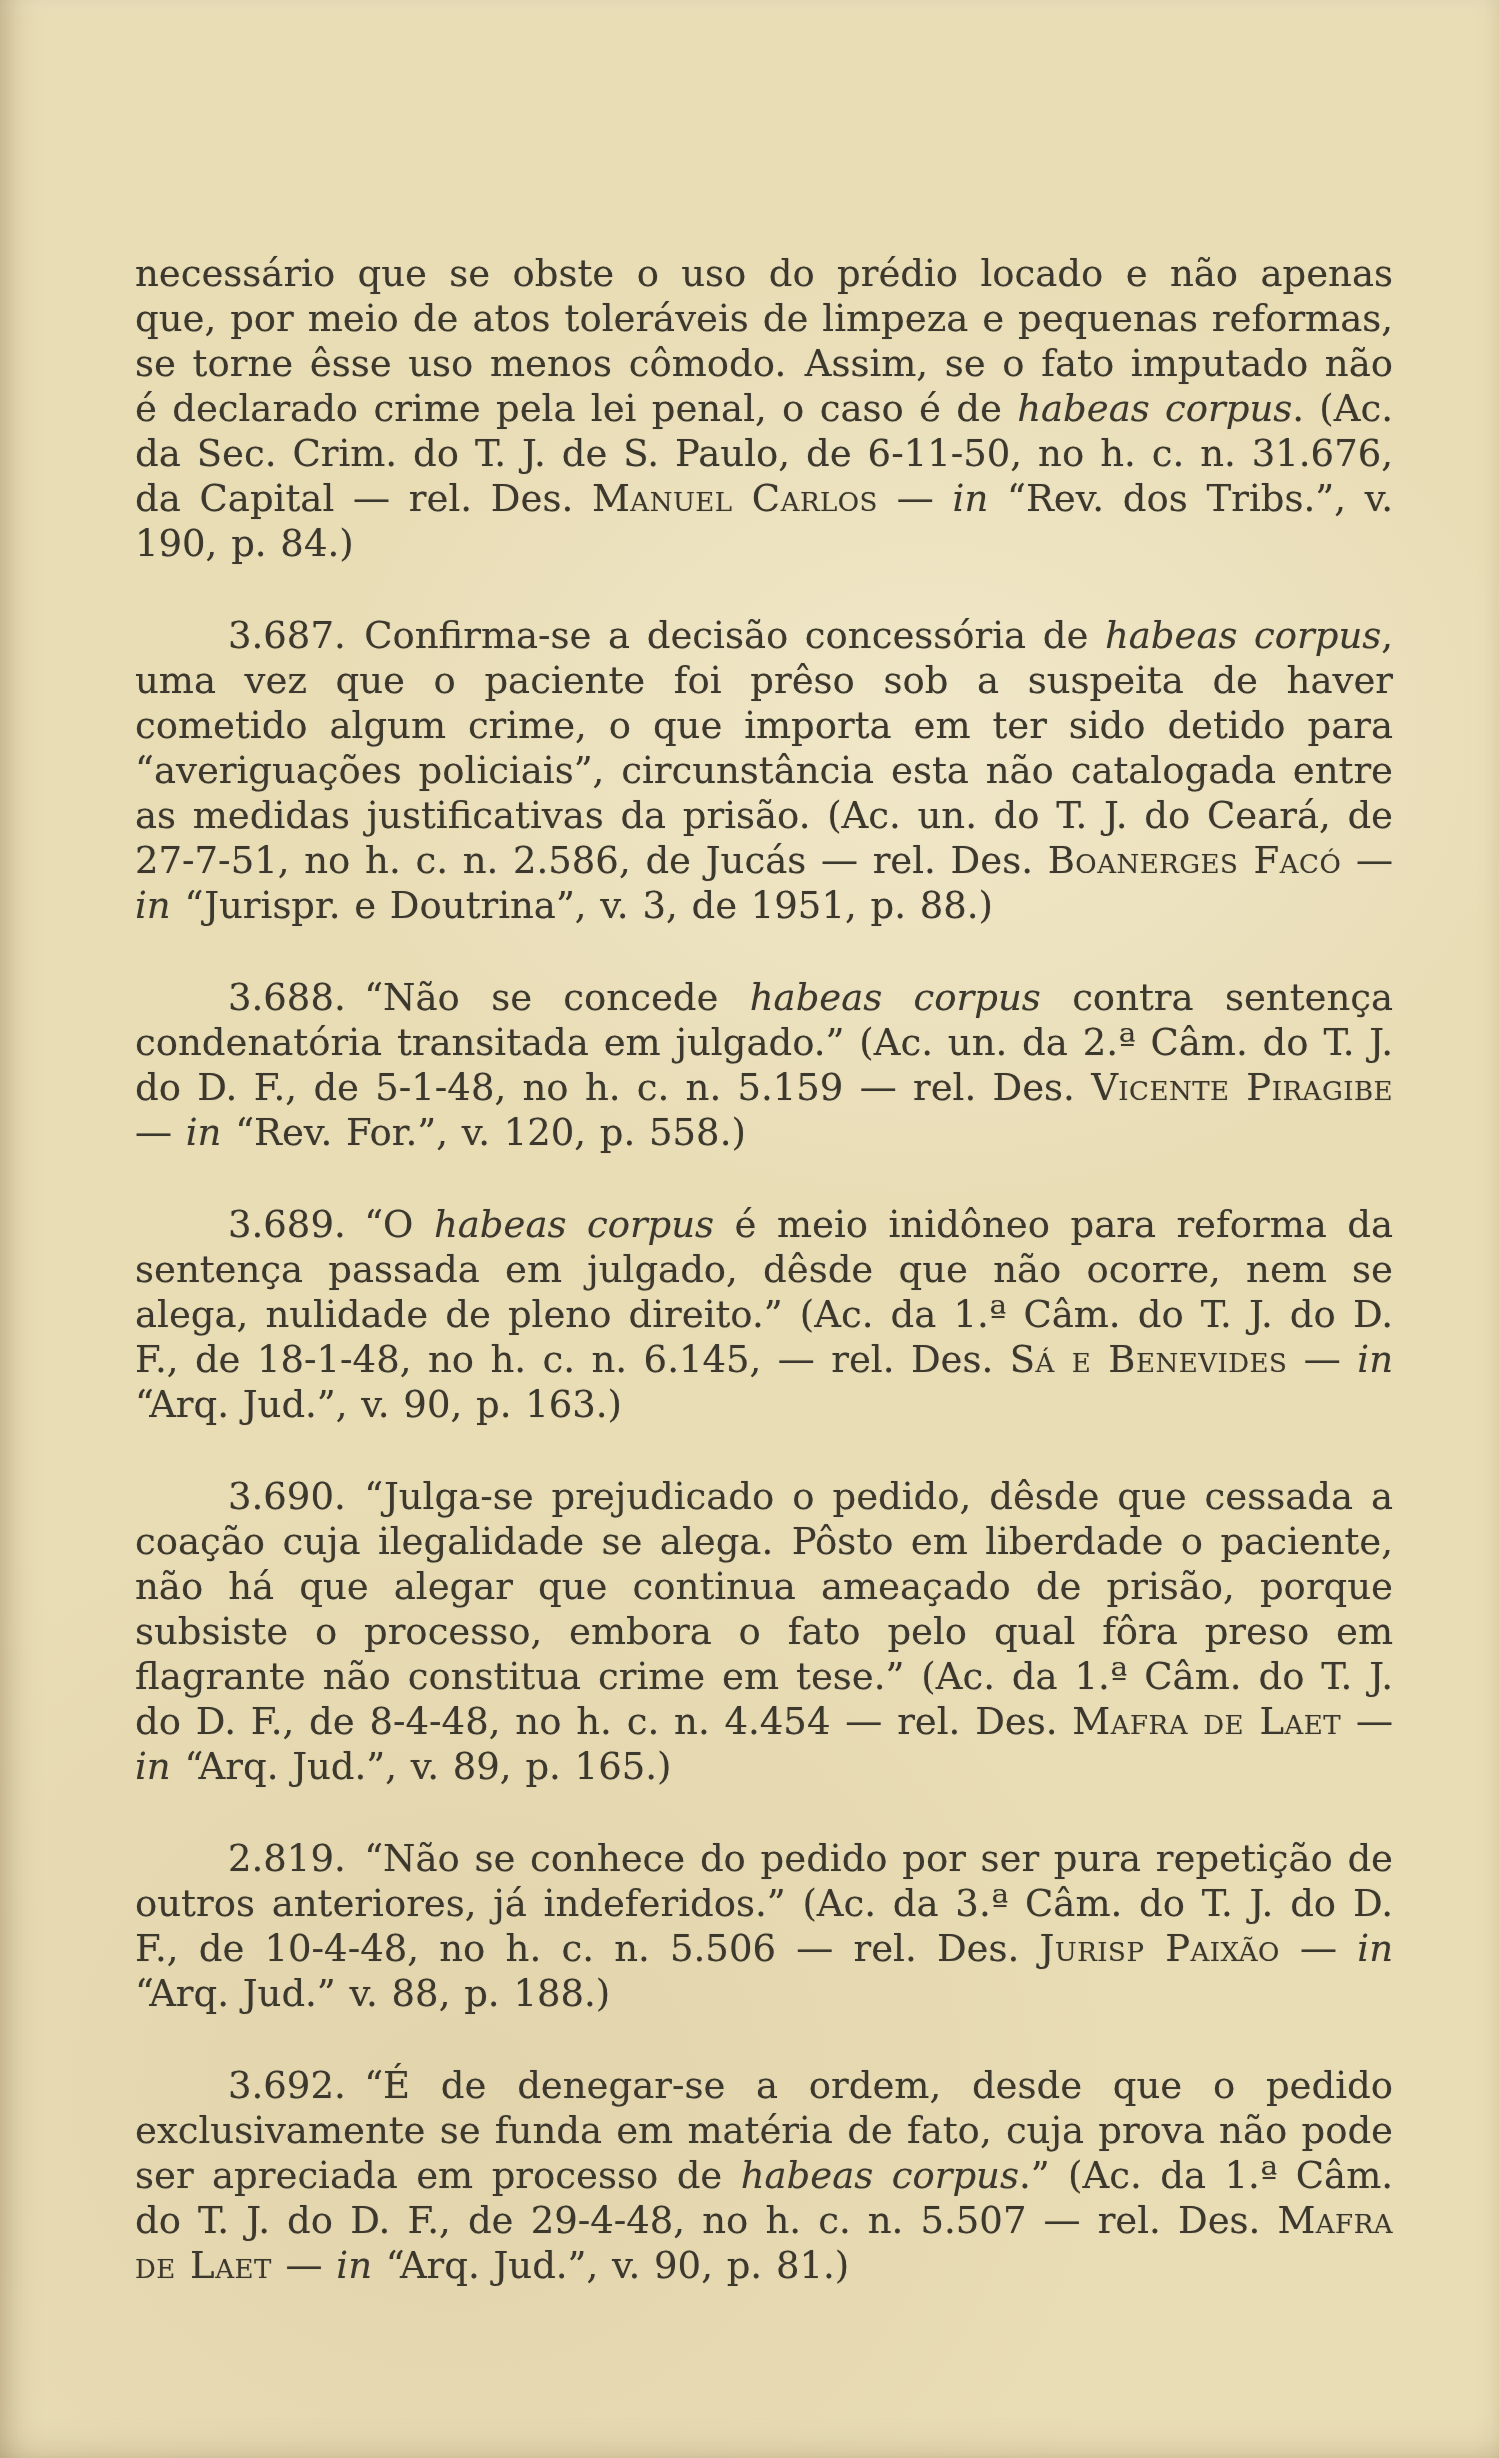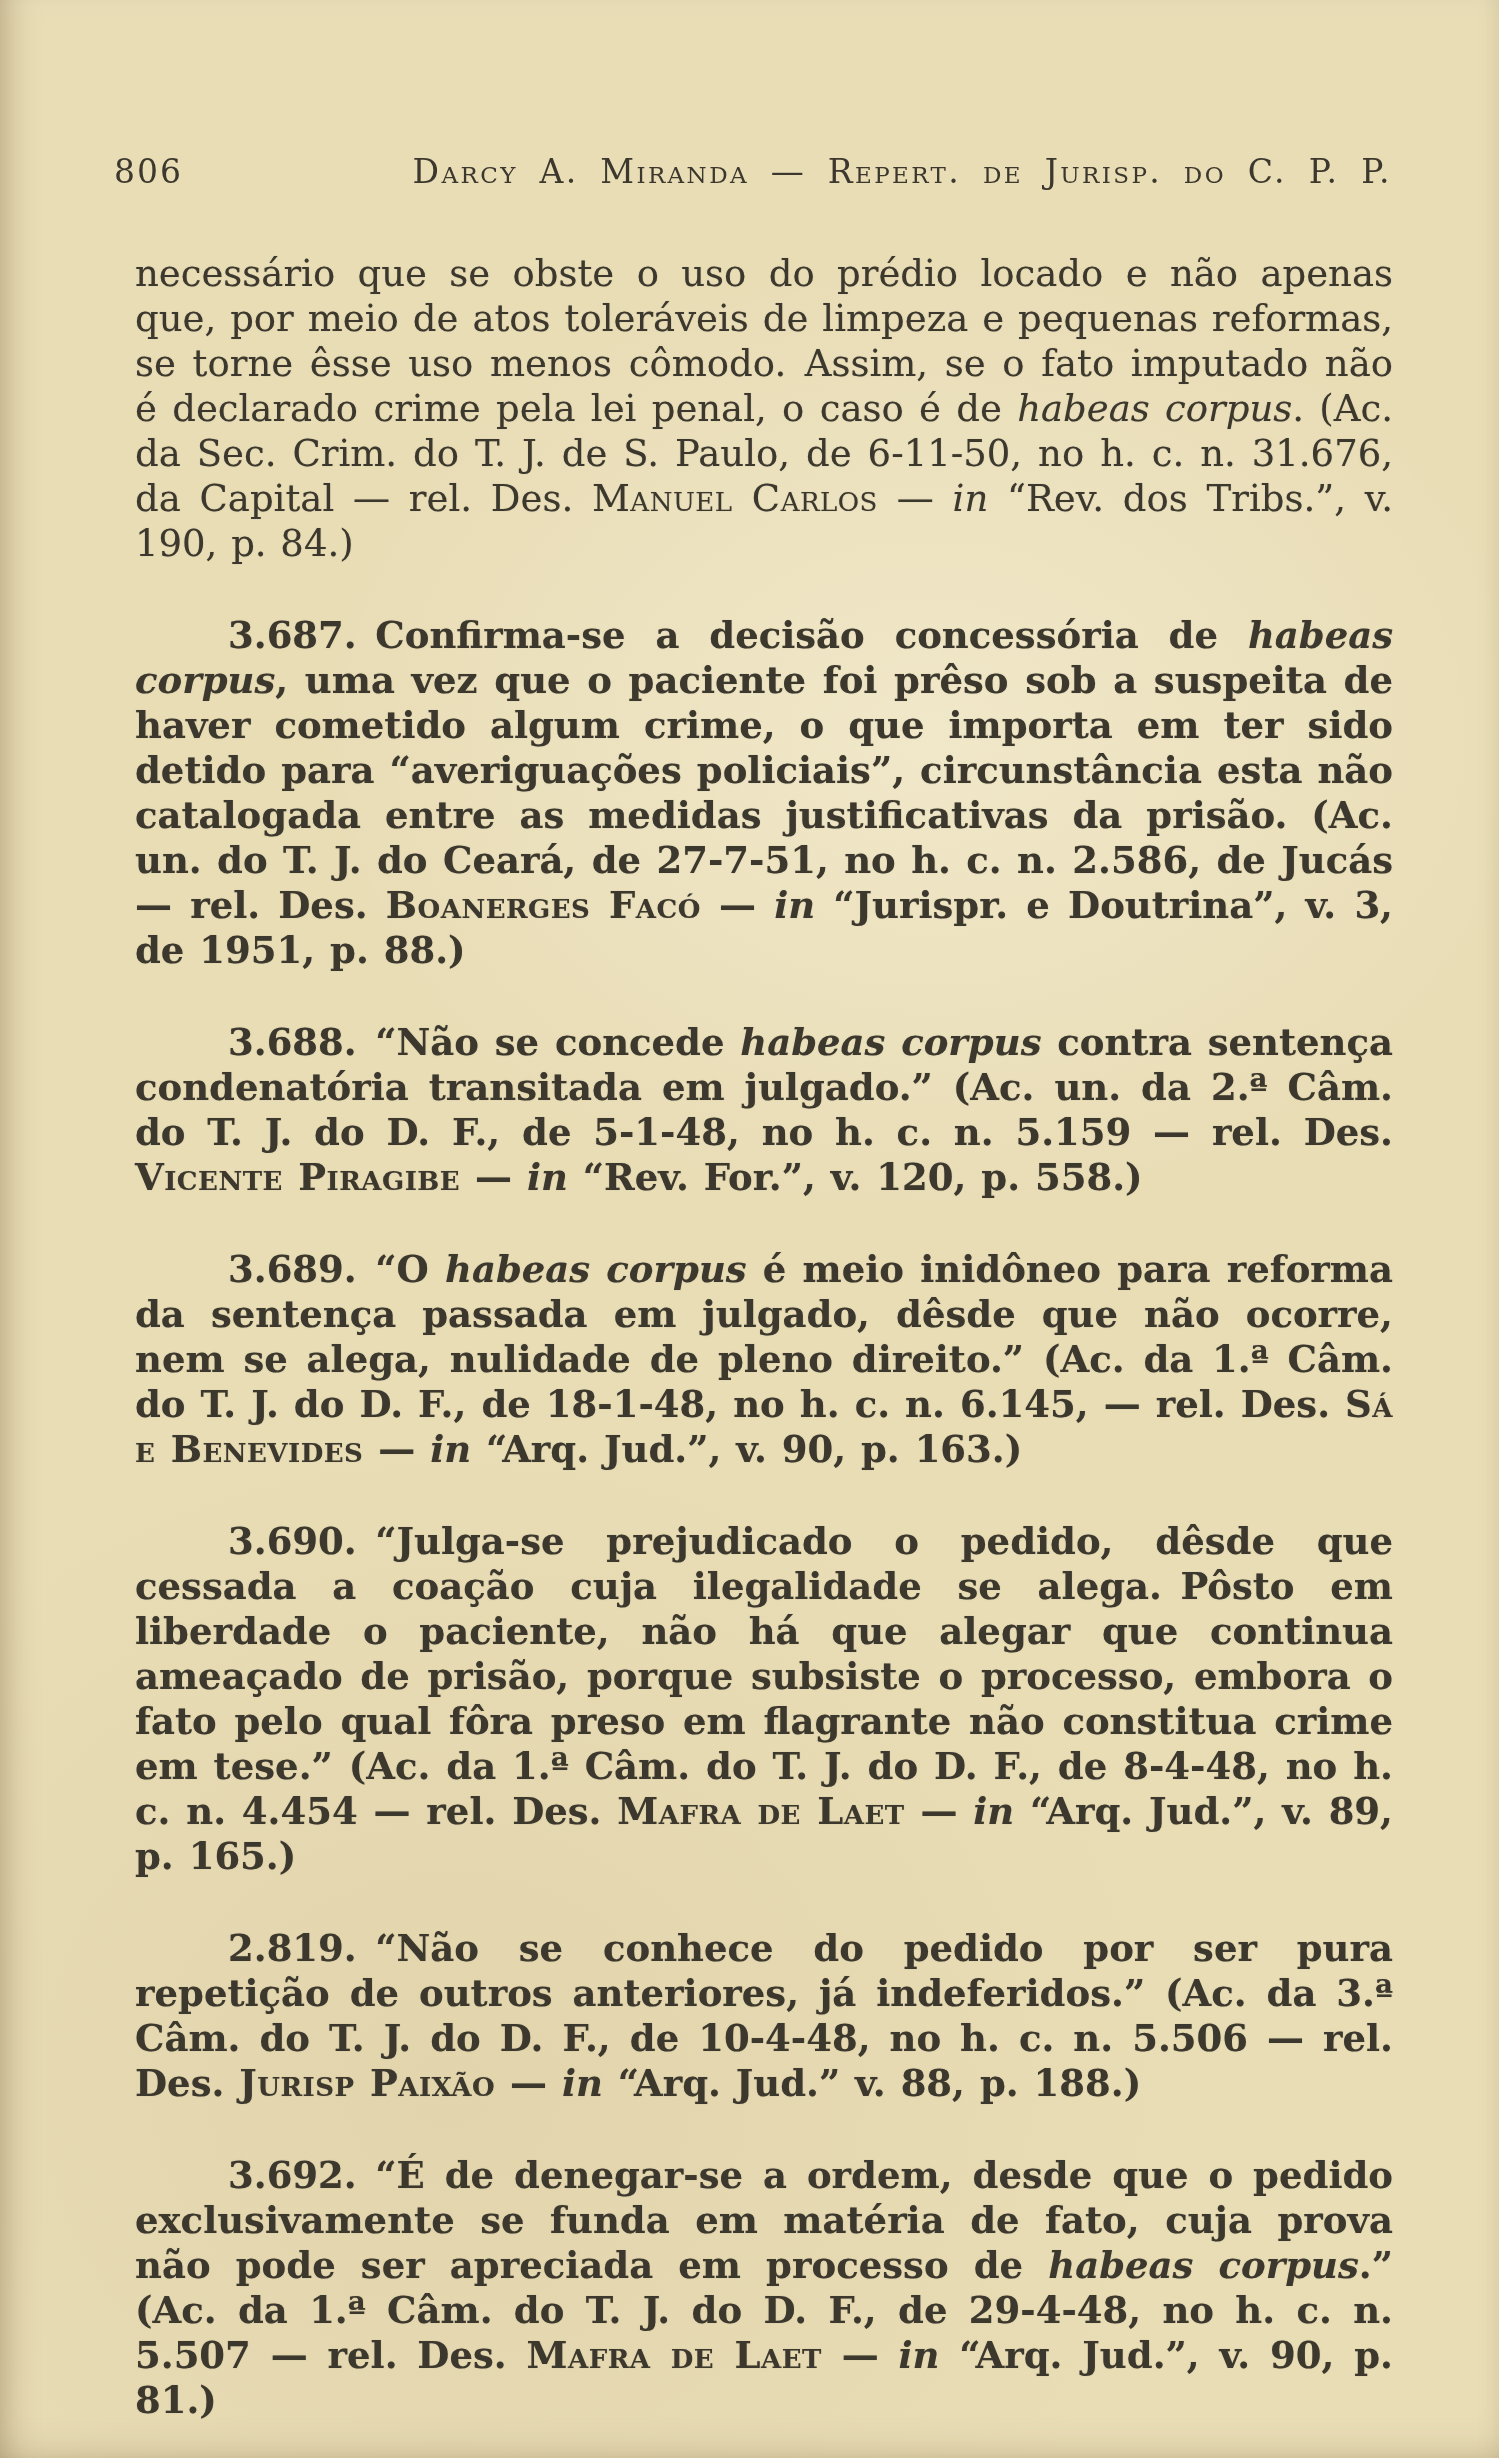--- a/index.html
+++ b/index.html
@@ -57,37 +57,32 @@
     line-height: 45px;
     text-align: justify;
     word-spacing: 2px;
   }
   .text-block p.para {
     margin: 0;
     text-shadow: 0 0 1px rgba(60,56,45,0.35);
   }
   .text-block p.para + p.para {
     margin-top: 47px;
-    font-weight: bold;
   }
   .text-block p.indent {
     text-indent: 93px;
   }
   .text-block span.i  { font-style: italic; }
   .text-block span.sc { font-variant: small-caps; letter-spacing: 0.5px; }
 </style>
 </head>
 <body>
 
 <div class="page">
 
-  <div class="running-header">
-    <span class="page-number">806</span>
-    <span class="running-title">Darcy A. Miranda — Repert. de Jurisp. do C. P. P.</span>
-  </div>
 
   <div class="text-block">
 
   <p class="para"><span class="n">necessário que se obste o uso do prédio locado e não apenas que, por meio de atos toleráveis de limpeza e pequenas reformas, se torne êsse uso menos cômodo. Assim, se o fato imputado não é declarado crime pela lei penal, o caso é de </span><span class="i">habeas corpus</span><span class="n">. (Ac. da Sec. Crim. do T. J. de S. Paulo, de 6-11-50, no h. c. n. 31.676, da Capital — rel. Des. </span><span class="sc">Manuel Carlos</span><span class="n"> — </span><span class="i">in</span><span class="n"> “Rev. dos Tribs.”, v. 190, p. 84.)</span></p>
       <p class="para indent"><span class="n">3.687. </span><span class="n">Confirma-se a decisão concessória de </span><span class="i">habeas corpus</span><span class="n">, uma vez que o paciente foi prêso sob a suspeita de haver cometido algum crime, o que importa em ter sido detido para “averiguações policiais”, circunstância esta não catalogada entre as medidas justificativas da prisão. (Ac. un. do T. J. do Ceará, de 27-7-51, no h. c. n. 2.586, de Jucás — rel. Des. </span><span class="sc">Boanerges Facó</span><span class="n"> — </span><span class="i">in</span><span class="n"> “Jurispr. e Doutrina”, v. 3, de 1951, p. 88.)</span></p>
       <p class="para indent"><span class="n">3.688. </span><span class="n">“Não se concede </span><span class="i">habeas corpus</span><span class="n"> contra sentença condenatória transitada em julgado.” (Ac. un. da 2.ª Câm. do T. J. do D. F., de 5-1-48, no h. c. n. 5.159 — rel. Des. </span><span class="sc">Vicente Piragibe</span><span class="n"> — </span><span class="i">in</span><span class="n"> “Rev. For.”, v. 120, p. 558.)</span></p>
       <p class="para indent"><span class="n">3.689. </span><span class="n">“O </span><span class="i">habeas corpus</span><span class="n"> é meio inidôneo para reforma da sentença passada em julgado, dêsde que não ocorre, nem se alega, nulidade de pleno direito.” (Ac. da 1.ª Câm. do T. J. do D. F., de 18-1-48, no h. c. n. 6.145, — rel. Des. </span><span class="sc">Sá e Benevides</span><span class="n"> — </span><span class="i">in</span><span class="n"> “Arq. Jud.”, v. 90, p. 163.)</span></p>
       <p class="para indent"><span class="n">3.690. </span><span class="n">“Julga-se prejudicado o pedido, dêsde que cessada a coação cuja ilegalidade se alega. Pôsto em liberdade o paciente, não há que alegar que continua ameaçado de prisão, porque subsiste o processo, embora o fato pelo qual fôra preso em flagrante não constitua crime em tese.” (Ac. da 1.ª Câm. do T. J. do D. F., de 8-4-48, no h. c. n. 4.454 — rel. Des. </span><span class="sc">Mafra de Laet</span><span class="n"> — </span><span class="i">in</span><span class="n"> “Arq. Jud.”, v. 89, p. 165.)</span></p>
       <p class="para indent"><span class="n">2.819. </span><span class="n">“Não se conhece do pedido por ser pura repetição de outros anteriores, já indeferidos.” (Ac. da 3.ª Câm. do T. J. do D. F., de 10-4-48, no h. c. n. 5.506 — rel. Des. </span><span class="sc">Jurisp Paixão</span><span class="n"> — </span><span class="i">in</span><span class="n"> “Arq. Jud.” v. 88, p. 188.)</span></p>
       <p class="para indent"><span class="n">3.692. </span><span class="n">“É de denegar-se a ordem, desde que o pedido exclusivamente se funda em matéria de fato, cuja prova não pode ser apreciada em processo de </span><span class="i">habeas corpus</span><span class="n">.” (Ac. da 1.ª Câm. do T. J. do D. F., de 29-4-48, no h. c. n. 5.507 — rel. Des. </span><span class="sc">Mafra de Laet</span><span class="n"> — </span><span class="i">in</span><span class="n"> “Arq. Jud.”, v. 90, p. 81.)</span></p>

